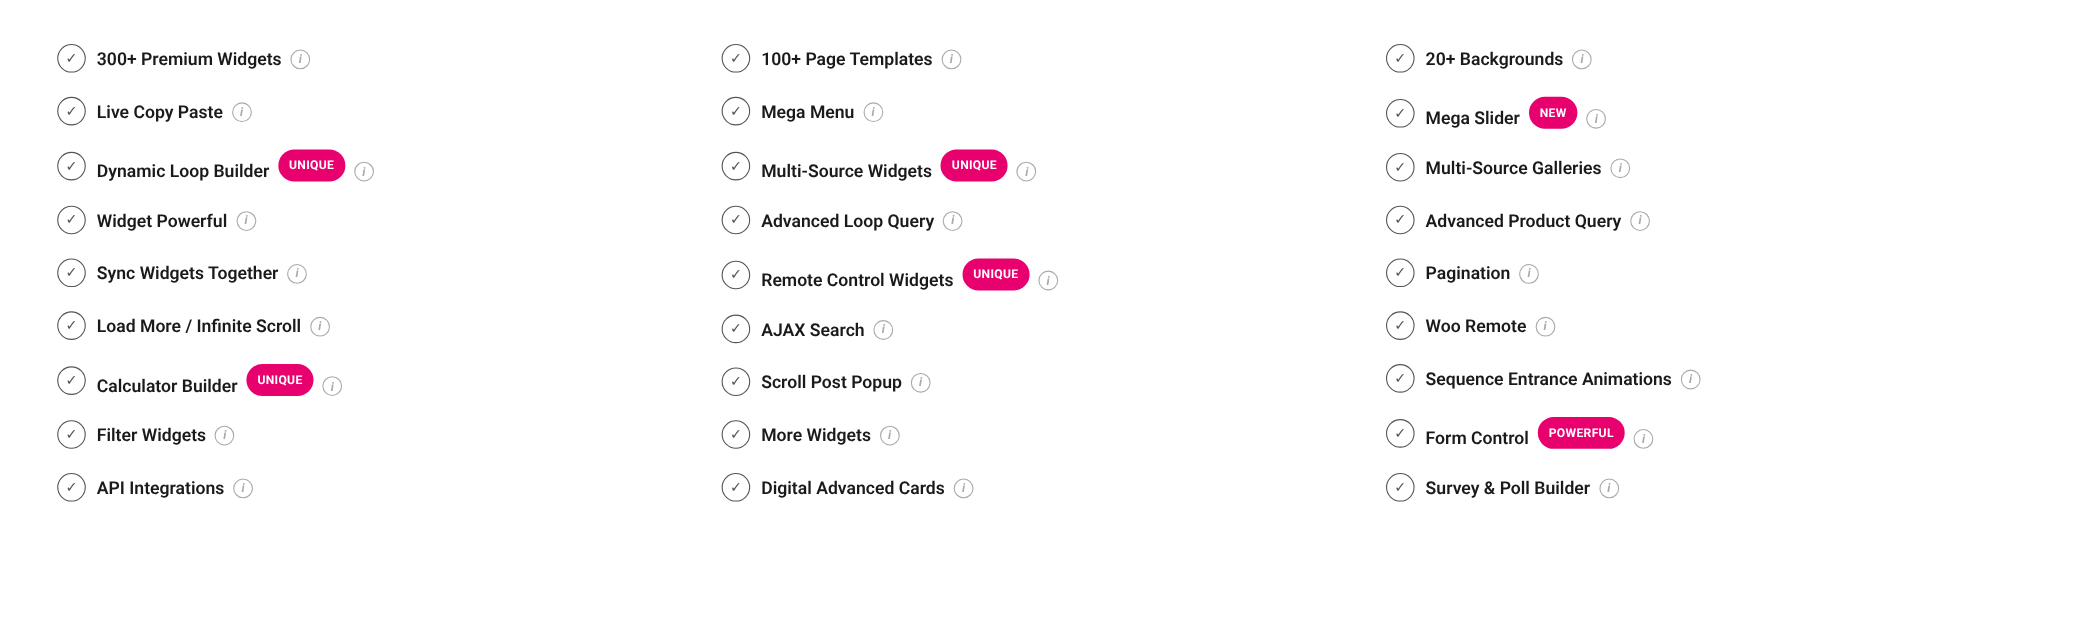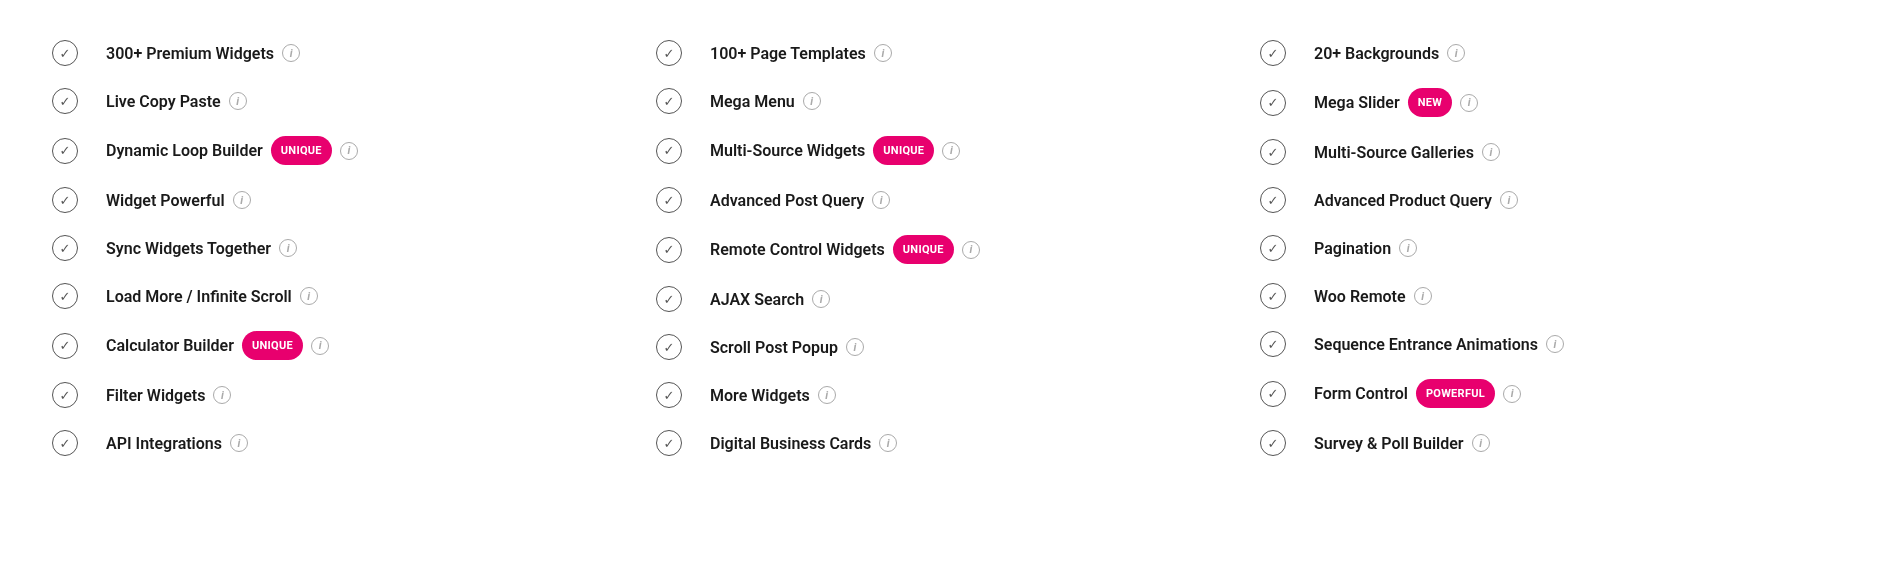--- a/index.html
+++ b/index.html
@@ -64,24 +64,23 @@
       justify-content: center;
       color: #aaa;
       font-size: 11px;
       font-style: italic;
       font-weight: 700;
       flex-shrink: 0;
       cursor: pointer;
     }
     .item-content {
       display: flex;
-      align-items: center;
+      align-items: flex-end;
       gap: 8px;
       flex-wrap: nowrap;
-      margin-left: 18px;
     }
   </style>
 </head>
 <body>
 
 <div class="grid">
 <div class="column">
       <div class="feature-item">
         <div class="check-icon">✓</div>
         <div class="item-content">
@@ -167,21 +166,21 @@
         <div class="check-icon">✓</div>
         <div class="item-content">
           <span class="feature-label">Multi-Source Widgets</span>
           <span class="badge">UNIQUE</span>
           <div class="info-icon">i</div>
         </div>
       </div>
       <div class="feature-item">
         <div class="check-icon">✓</div>
         <div class="item-content">
-          <span class="feature-label">Advanced Post Query</span>
+          <span class="feature-label">Advanced Loop Query</span>
           <div class="info-icon">i</div>
         </div>
       </div>
       <div class="feature-item">
         <div class="check-icon">✓</div>
         <div class="item-content">
           <span class="feature-label">Remote Control Widgets</span>
           <span class="badge">UNIQUE</span>
           <div class="info-icon">i</div>
         </div>
@@ -203,21 +202,21 @@
       <div class="feature-item">
         <div class="check-icon">✓</div>
         <div class="item-content">
           <span class="feature-label">More Widgets</span>
           <div class="info-icon">i</div>
         </div>
       </div>
       <div class="feature-item">
         <div class="check-icon">✓</div>
         <div class="item-content">
-          <span class="feature-label">Digital Business Cards</span>
+          <span class="feature-label">Digital Advanced Cards</span>
           <div class="info-icon">i</div>
         </div>
       </div>
     </div>
     <div class="column">
       <div class="feature-item">
         <div class="check-icon">✓</div>
         <div class="item-content">
           <span class="feature-label">20+ Backgrounds</span>
           <div class="info-icon">i</div>

